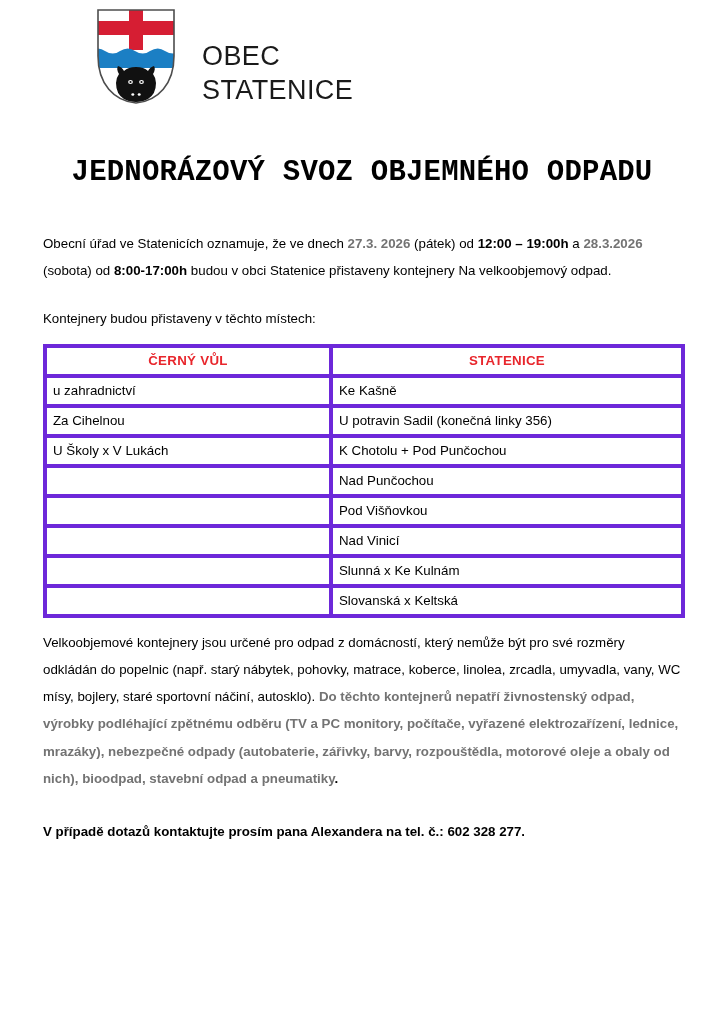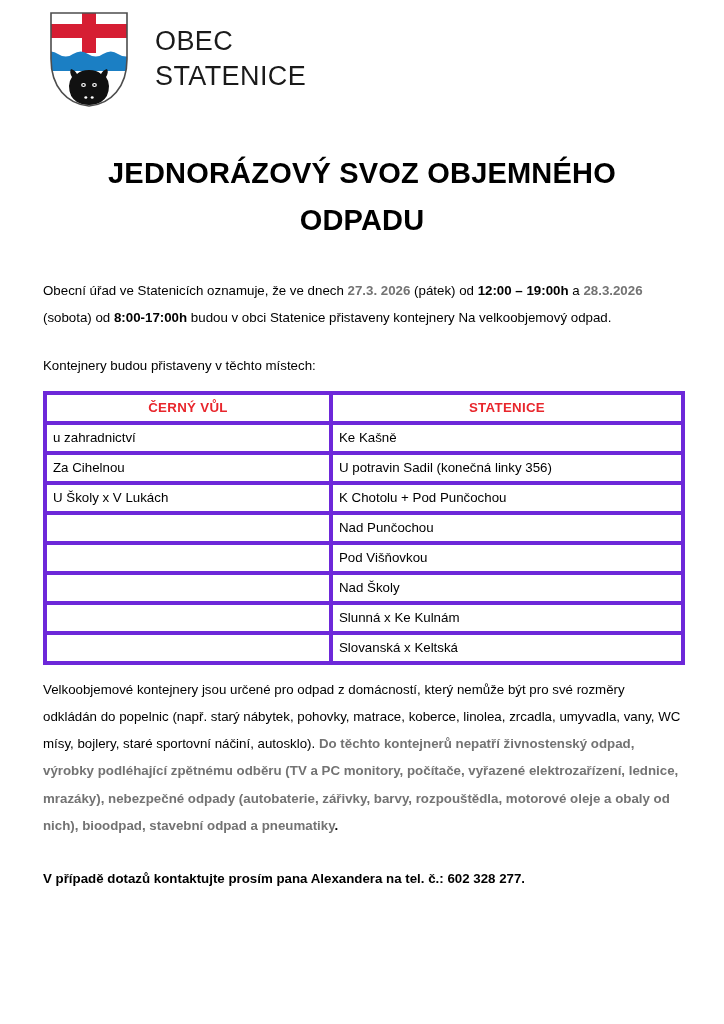--- a/index.html
+++ b/index.html
@@ -12,24 +12,25 @@
     height: 1024px;
     font-family: "Liberation Sans", sans-serif;
     color: #000000;
     position: relative;
     overflow: hidden;
   }
 
   
   .header {
     display: flex;
-    align-items: center;
+    align-items: flex-end;
     padding: 10px 8px 0 43px;
     height: 108px;
     box-sizing: border-box;
+    margin-left: 47px;
   }
   .crest {
     width: 92px;
     height: 104px;
     flex: 0 0 auto;
   }
   .org-name {
     margin-left: 20px;
     font-size: 27px;
     line-height: 1.28;
@@ -40,20 +41,21 @@
   .org-name div { white-space: nowrap; }
 
   
   .doc-title {
     margin: 42px 55px 0 55px;
     text-align: center;
     font-size: 29px;
     font-weight: bold;
     line-height: 1.62;
     letter-spacing: 0.2px;
+    font-family: Liberation Mono, monospace;
   }
 
   
   .content {
     margin: 0 43px;
     font-size: 13.3px;
     line-height: 2.05;
   }
   .para { margin: 0; }
   .para.intro { margin-top: 33px; }
@@ -170,21 +172,21 @@
       <tr>
         <td class="empty"></td>
         <td>Nad Punčochou</td>
       </tr>
       <tr>
         <td class="empty"></td>
         <td>Pod Višňovkou</td>
       </tr>
       <tr>
         <td class="empty"></td>
-        <td>Nad Školy</td>
+        <td>Nad Vinicí</td>
       </tr>
       <tr>
         <td class="empty"></td>
         <td>Slunná x Ke Kulnám</td>
       </tr>
       <tr>
         <td class="empty"></td>
         <td>Slovanská x Keltská</td>
       </tr>
     </tbody>

